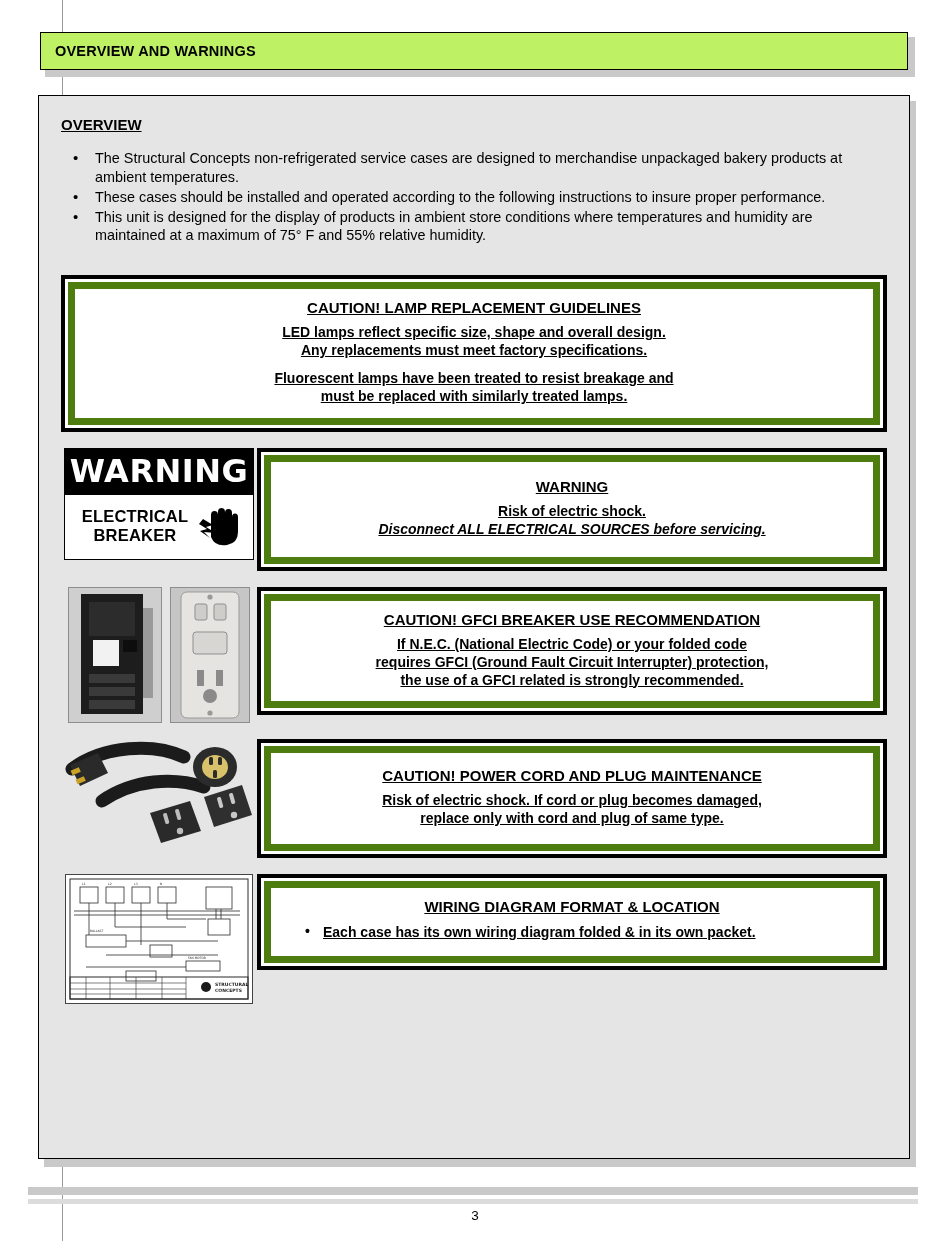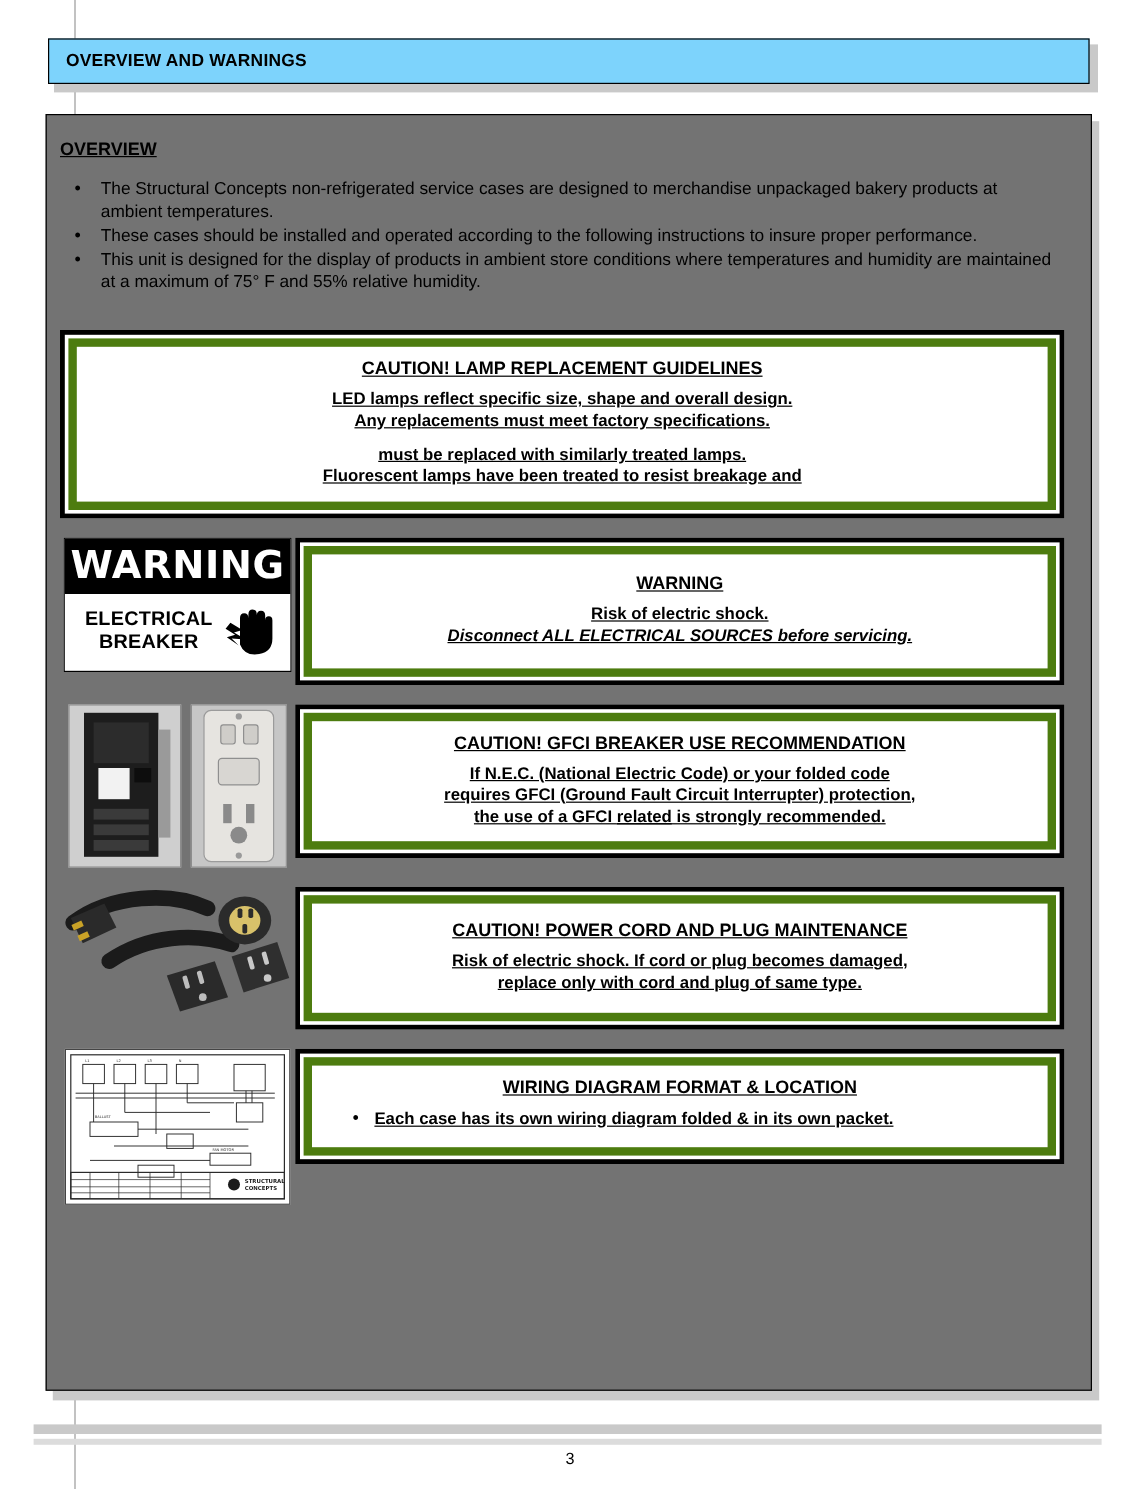--- a/index.html
+++ b/index.html
@@ -42,21 +42,21 @@
     height: 40px;
     background: #c9c9c9;
   }
   .header-box {
     position: absolute;
     left: 0;
     top: 0;
     width: 868px;
     height: 38px;
     border: 1.5px solid #000;
-    background: #7dd3fc;
+    background: #bef264;
     box-sizing: border-box;
     display: flex;
     align-items: center;
   }
   .header-title {
     font-size: 14.5px;
     font-weight: bold;
     letter-spacing: 0.2px;
     padding-left: 14px;
   }
@@ -85,23 +85,23 @@
     height: 1066px;
     background: #c9c9c9;
   }
   .content-box {
     position: absolute;
     left: 0;
     top: 0;
     width: 872px;
     height: 1064px;
     border: 1.5px solid #000;
-    background: #737373;
+    background: #e5e5e5;
     box-sizing: border-box;
-    padding: 18px 22px 10px 11px;
+    padding: 18px 22px 10px 22px;
   }
 
   h2.section-title {
     font-size: 15px;
     font-weight: bold;
     text-decoration: underline;
     margin: 2px 0 16px 0;
   }
 
   ul.overview-list {
@@ -318,22 +318,22 @@
     <div class="rows">
 
       <div class="row">
         <div class="row-msg">
           <div class="msgbox">
             <div class="msgbox-inner">
               <div class="msg-title">CAUTION!  LAMP REPLACEMENT GUIDELINES</div>
               <div class="msg-line">LED lamps reflect specific size, shape and overall design.</div>
               <div class="msg-line">Any replacements must meet factory specifications.</div>
               <div class="msg-gap"></div>
+              <div class="msg-line">Fluorescent lamps have been treated to resist breakage and</div>
               <div class="msg-line">must be replaced with similarly treated lamps.</div>
-              <div class="msg-line">Fluorescent lamps have been treated to resist breakage and</div>
             </div>
           </div>
         </div>
       </div>
 
       <div class="row">
         <div class="row-icon">
           <div class="warning-sign">
             <div class="warning-top">WARNING</div>
             <div class="warning-bottom">

